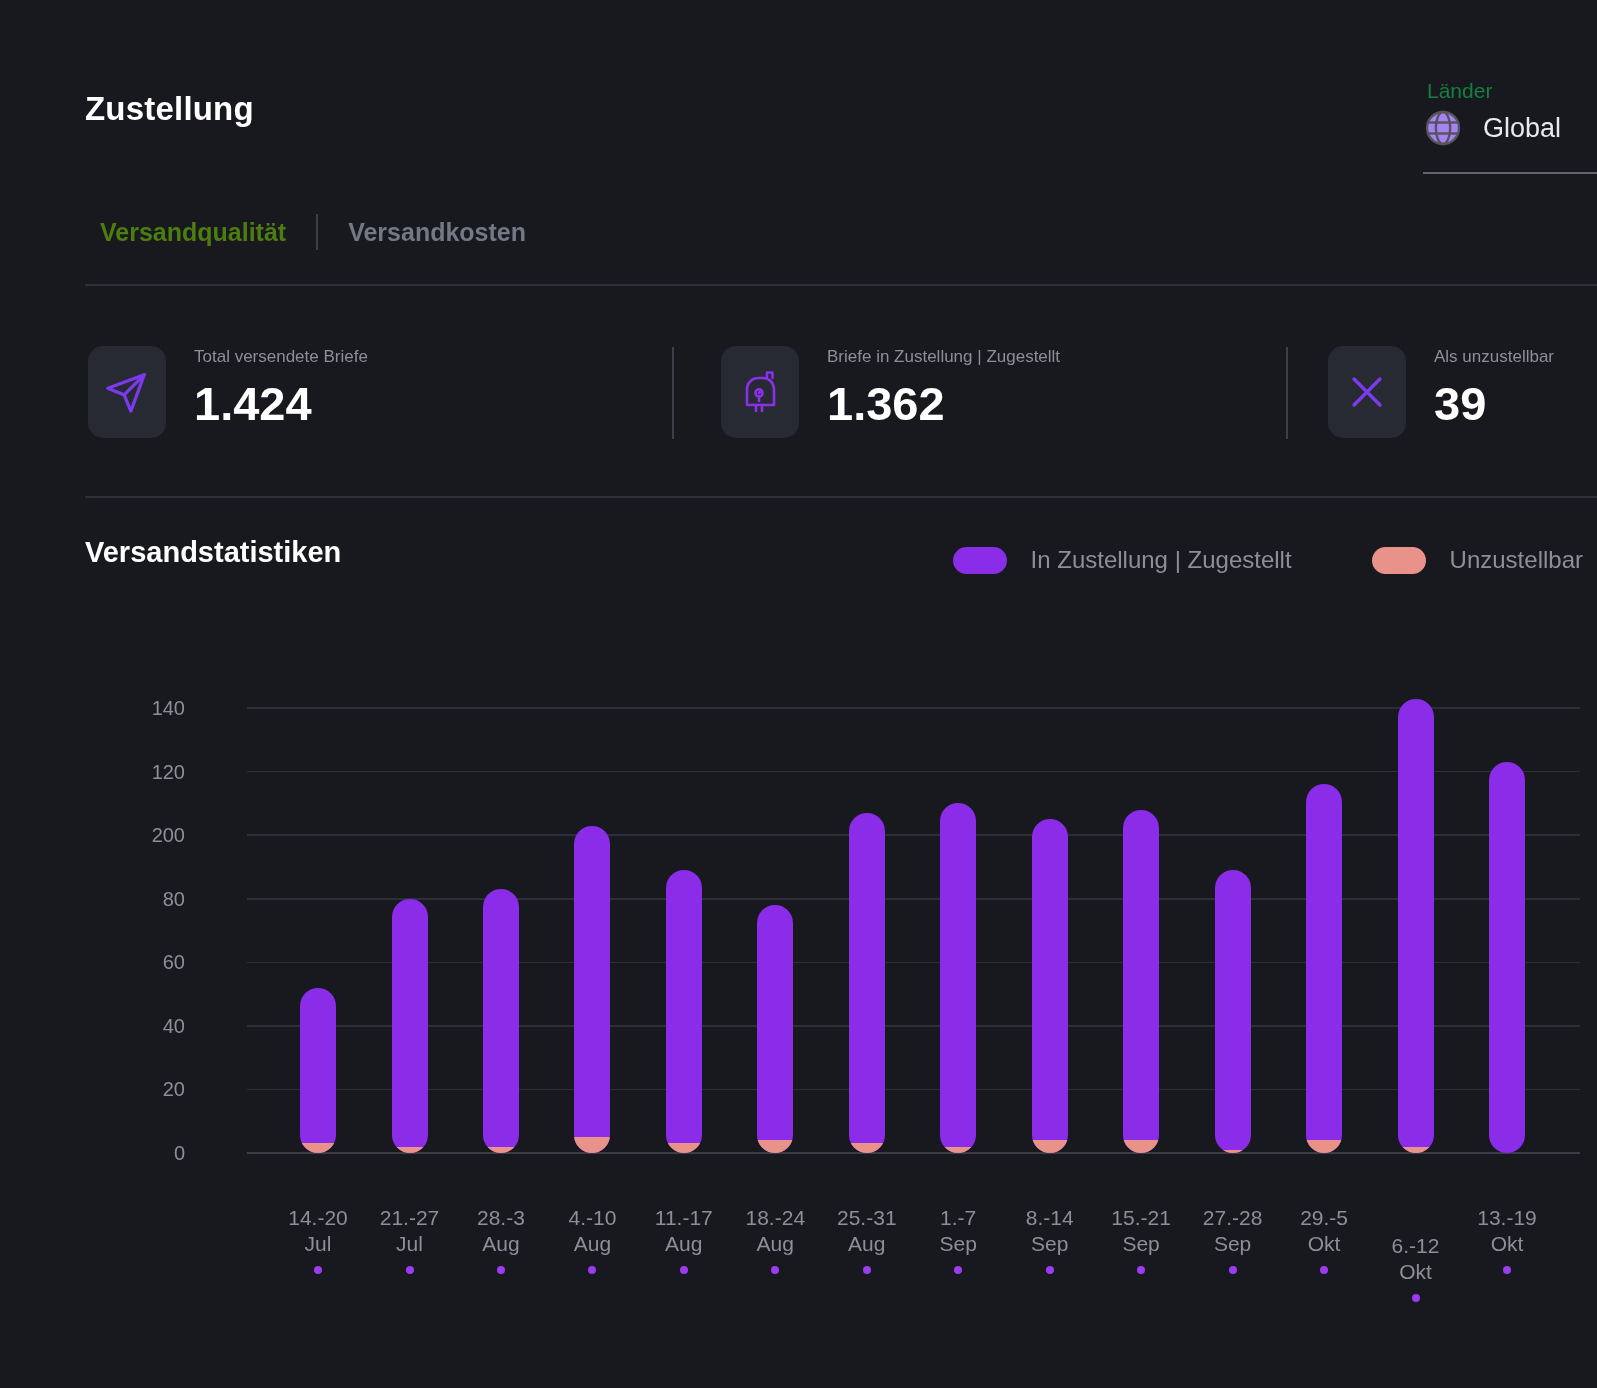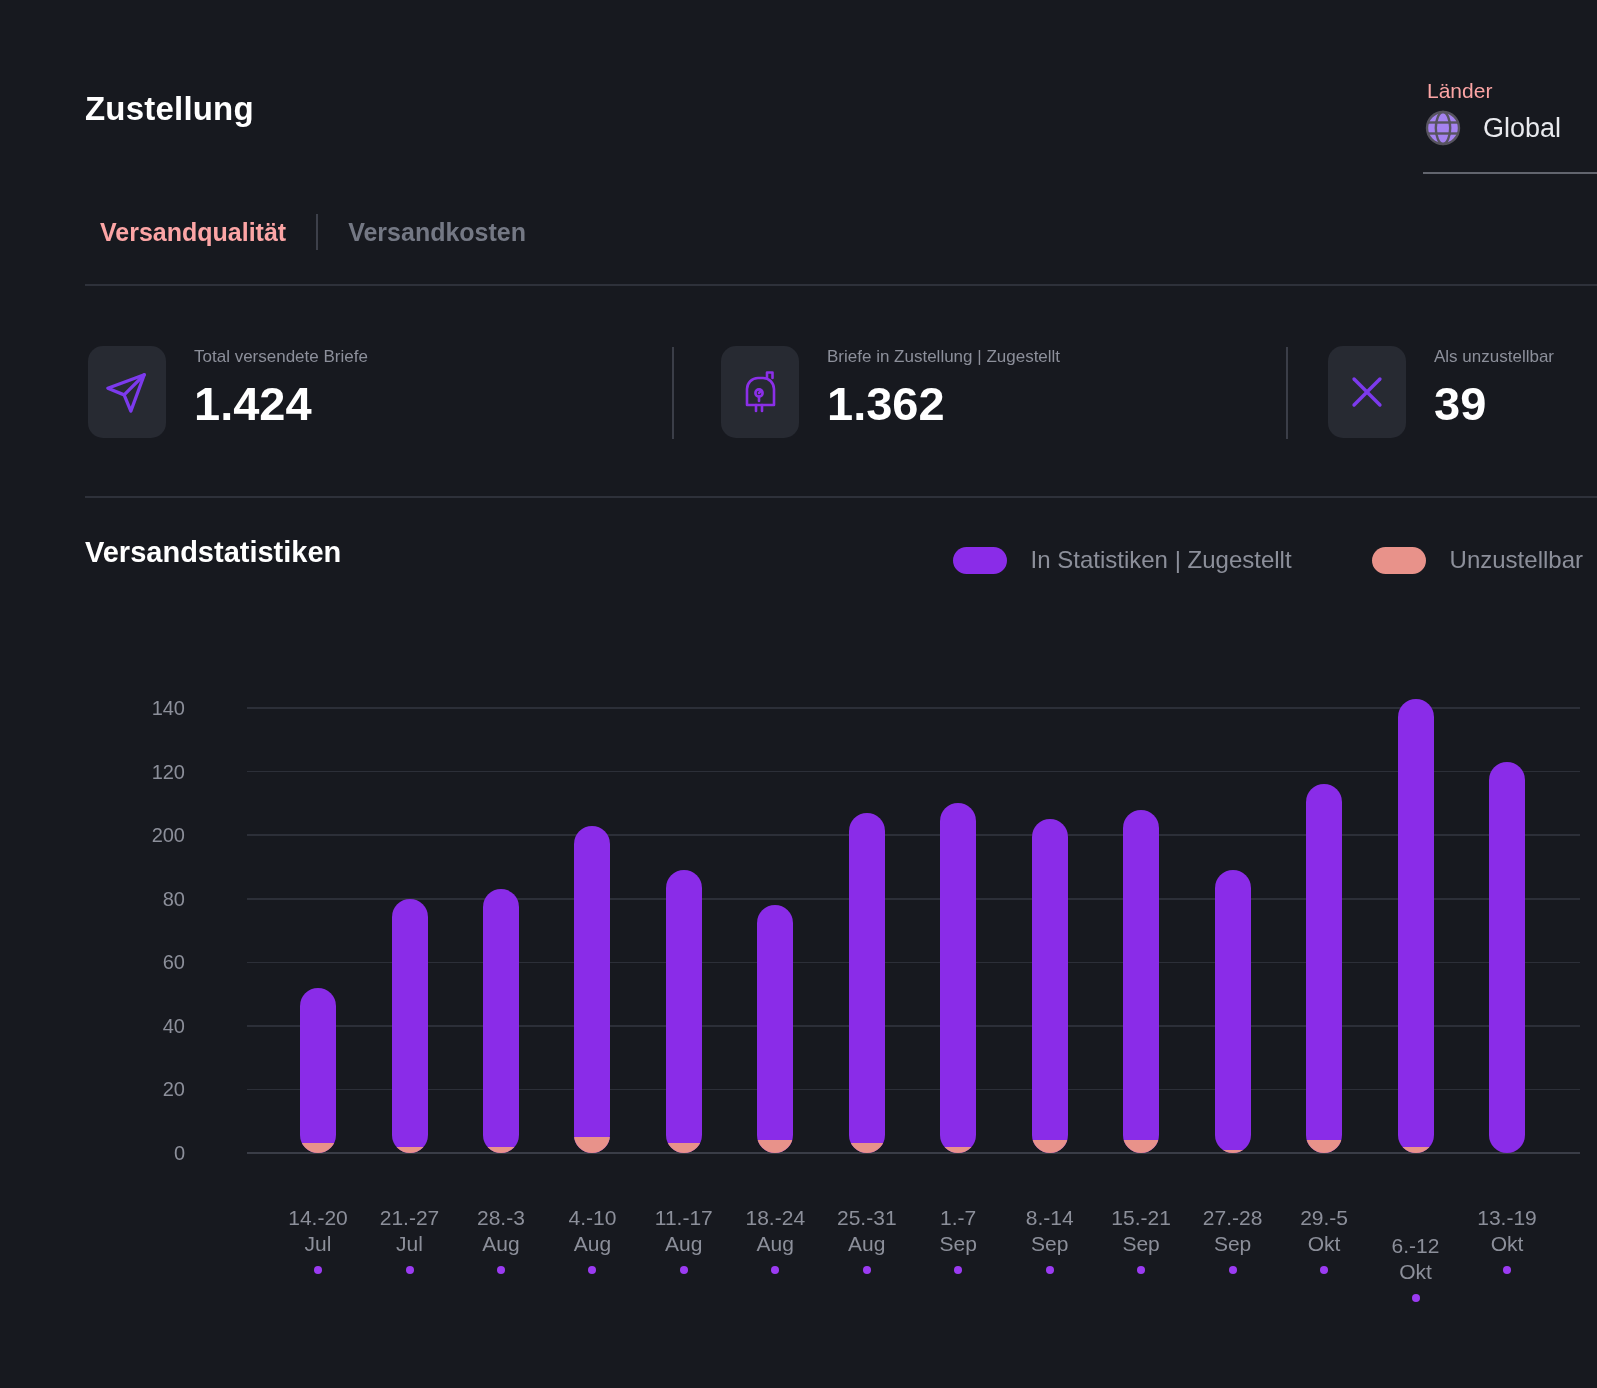--- a/index.html
+++ b/index.html
@@ -3,35 +3,35 @@
 <meta charset="utf-8">
 <style>
   html,body{margin:0;padding:0;}
   body{
     width:1597px;height:1388px;position:relative;overflow:hidden;
     background:#17191f;color:#fff;
     font-family:"Liberation Sans", sans-serif;
     -webkit-font-smoothing:antialiased;
   }
   .abs{position:absolute;}
-  .gray{color:#fca5a5;}
+  .gray{color:#15803d;}
 
   
   #page-title{left:85px;top:90px;font-size:33px;font-weight:700;letter-spacing:.2px;}
 
   
   #country-label{left:1427px;top:79px;font-size:21px;}
   #country-row{left:1423px;top:108px;display:flex;align-items:center;gap:20px;cursor:pointer;}
   #country-underline{left:1423px;top:172px;width:180px;height:2px;background:#62656e;}
   #country-value{font-size:27px;color:#e9eaee;}
 
   
   #tabs{left:100px;top:214px;display:flex;align-items:center;gap:30px;}
   .tab{font-size:25px;font-weight:700;cursor:pointer;white-space:nowrap;}
-  .tab.active{color:#fca5a5;}
+  .tab.active{color:#4d7c0f;}
   .tab.inactive{color:#747884;}
   .tab-sep{width:2px;height:36px;background:#3d404a;}
   .h-divider{left:85px;width:1512px;height:1.5px;background:#2e313a;}
 
   
   .stat-card{top:346px;height:92px;}
   .icon-box{
     position:absolute;left:0;top:0;width:78px;height:92px;border-radius:15px;
     background:#272a32;display:flex;align-items:center;justify-content:center;
   }
@@ -125,21 +125,21 @@
   <div class="stat-value">39</div>
 </div>
 
 <div class="abs h-divider" style="top:496px;"></div>
 
 <div class="abs" id="chart-title">Versandstatistiken</div>
 
 <div class="abs" id="legend">
   <div class="legend-item">
     <div class="legend-pill" style="background: rgb(138, 44, 232);"></div>
-    <div class="legend-label">In Statistiken | Zugestellt</div>
+    <div class="legend-label">In Zustellung | Zugestellt</div>
   </div>
   <div class="legend-item">
     <div class="legend-pill" style="background: rgb(232, 146, 138);"></div>
     <div class="legend-label">Unzustellbar</div>
   </div>
 </div>
 
 <div id="chart">
     <div class="gridline zero" style="left: 247px; width: 1333px; top: 1152.3px;"></div>
     <div class="ytick" style="top: 1142px;">0</div>

